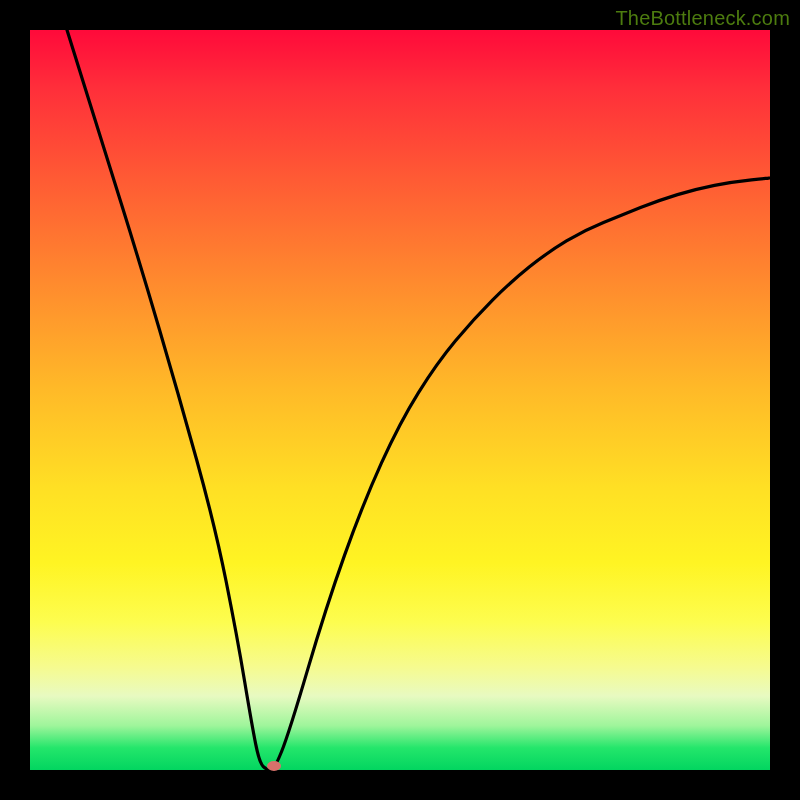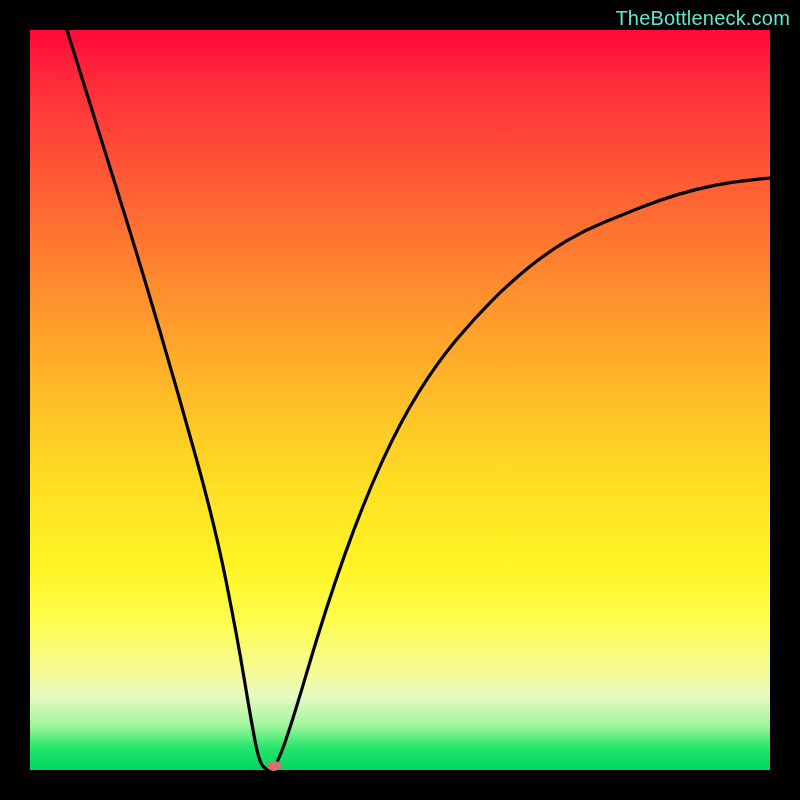--- a/index.html
+++ b/index.html
@@ -38,21 +38,21 @@
       #e8fac1 90%,
       #9ff59b 94%,
       #24e66b 97%,
       #02d560 100%
     );
   }
   .watermark {
     position: absolute;
     top: 7px;
     right: 10px;
-    color: #5eead4;
+    color: #4d7c0f;
     font-size: 20px;
     font-weight: 500;
     letter-spacing: 0.2px;
     user-select: none;
   }
   svg.curve {
     position: absolute;
     left: 0;
     top: 0;
     width: 740px;

